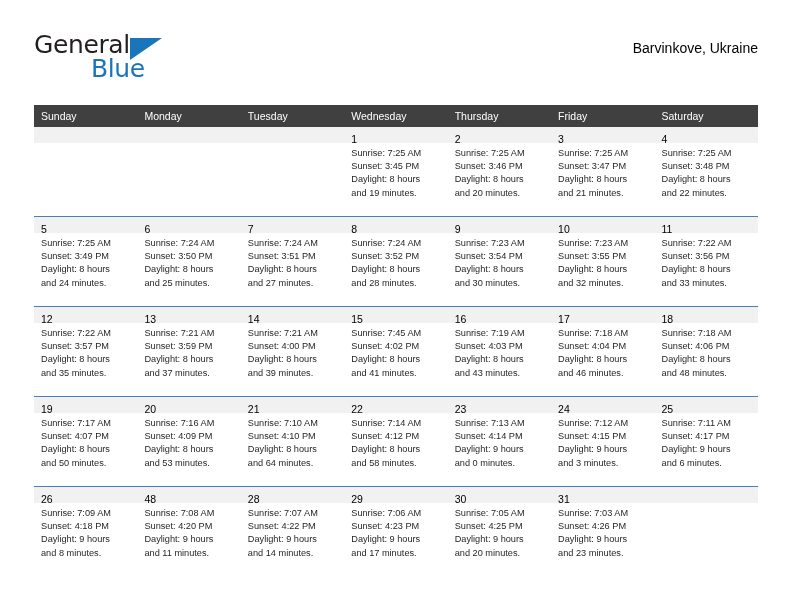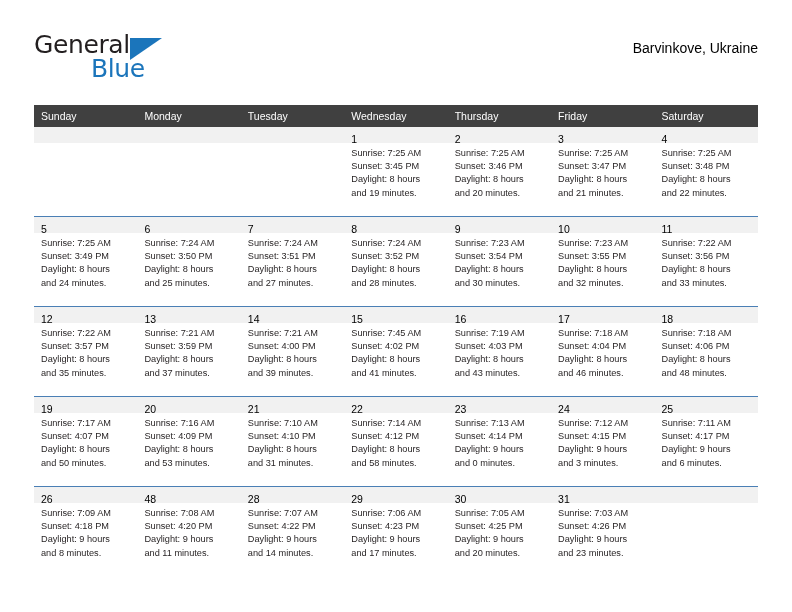--- a/index.html
+++ b/index.html
@@ -430,21 +430,21 @@
               </div>
             </div>
           </td>
           <td>
             <div class="cell">
               <div class="daynum-band"><span class="daynum">21</span></div>
               <div class="details">
                 <div>Sunrise: 7:10 AM</div>
                 <div>Sunset: 4:10 PM</div>
                 <div>Daylight: 8 hours</div>
-                <div>and 31 minutes.</div>
+                <div>and 64 minutes.</div>
               </div>
             </div>
           </td>
           <td>
             <div class="cell">
               <div class="daynum-band"><span class="daynum">22</span></div>
               <div class="details">
                 <div>Sunrise: 7:14 AM</div>
                 <div>Sunset: 4:12 PM</div>
                 <div>Daylight: 8 hours</div>

